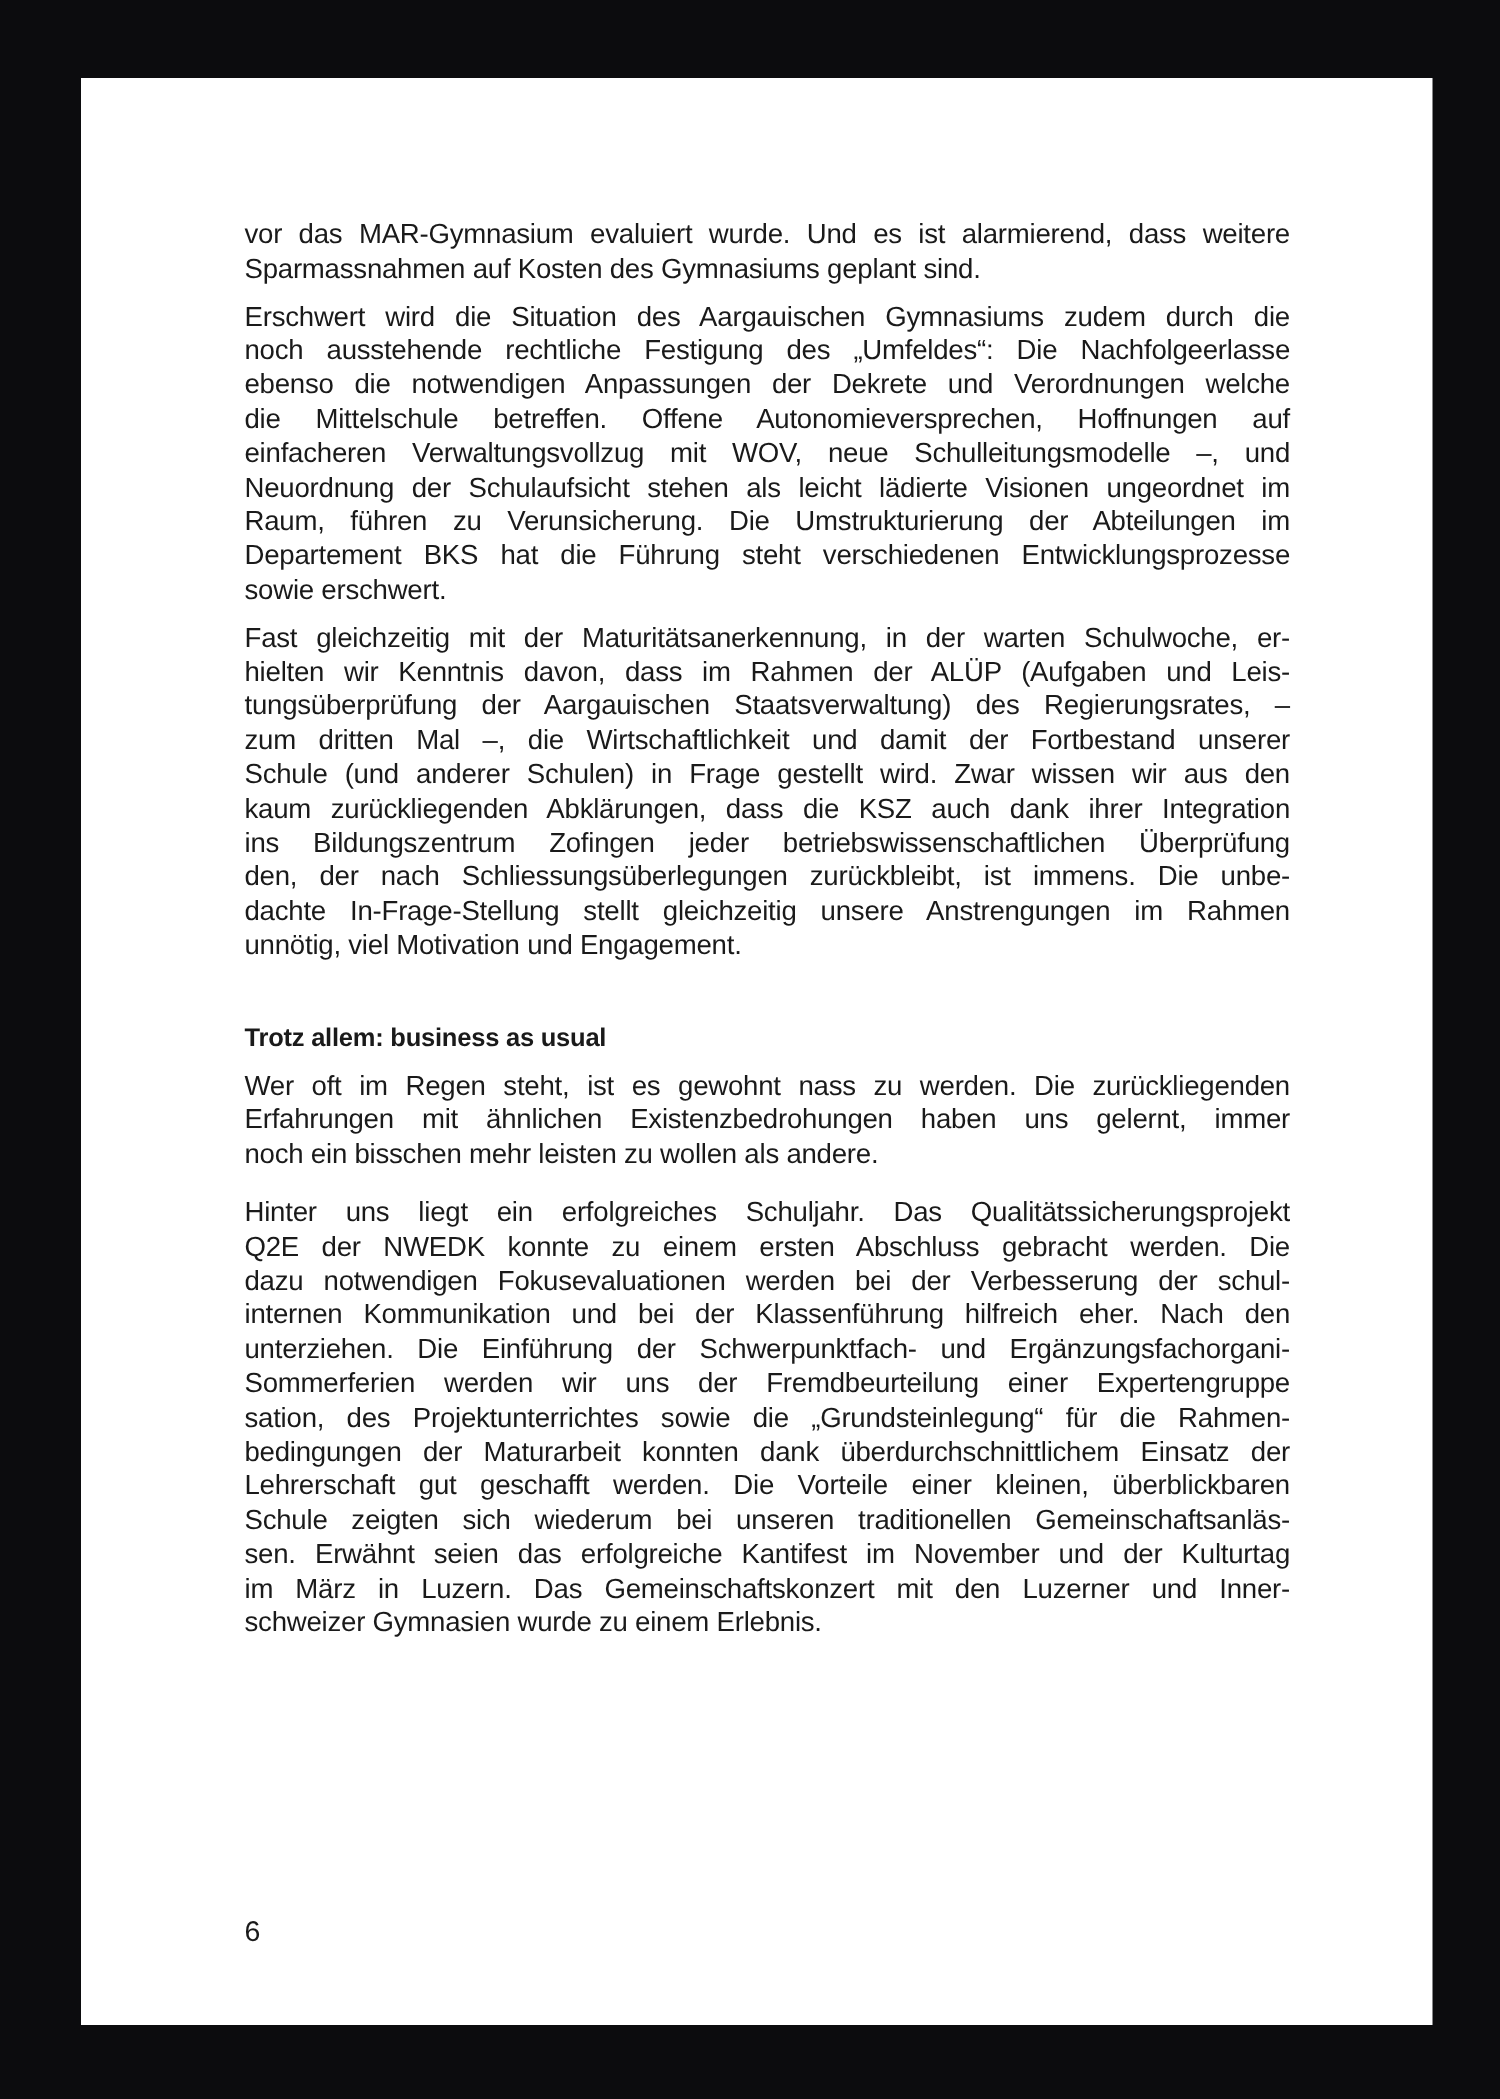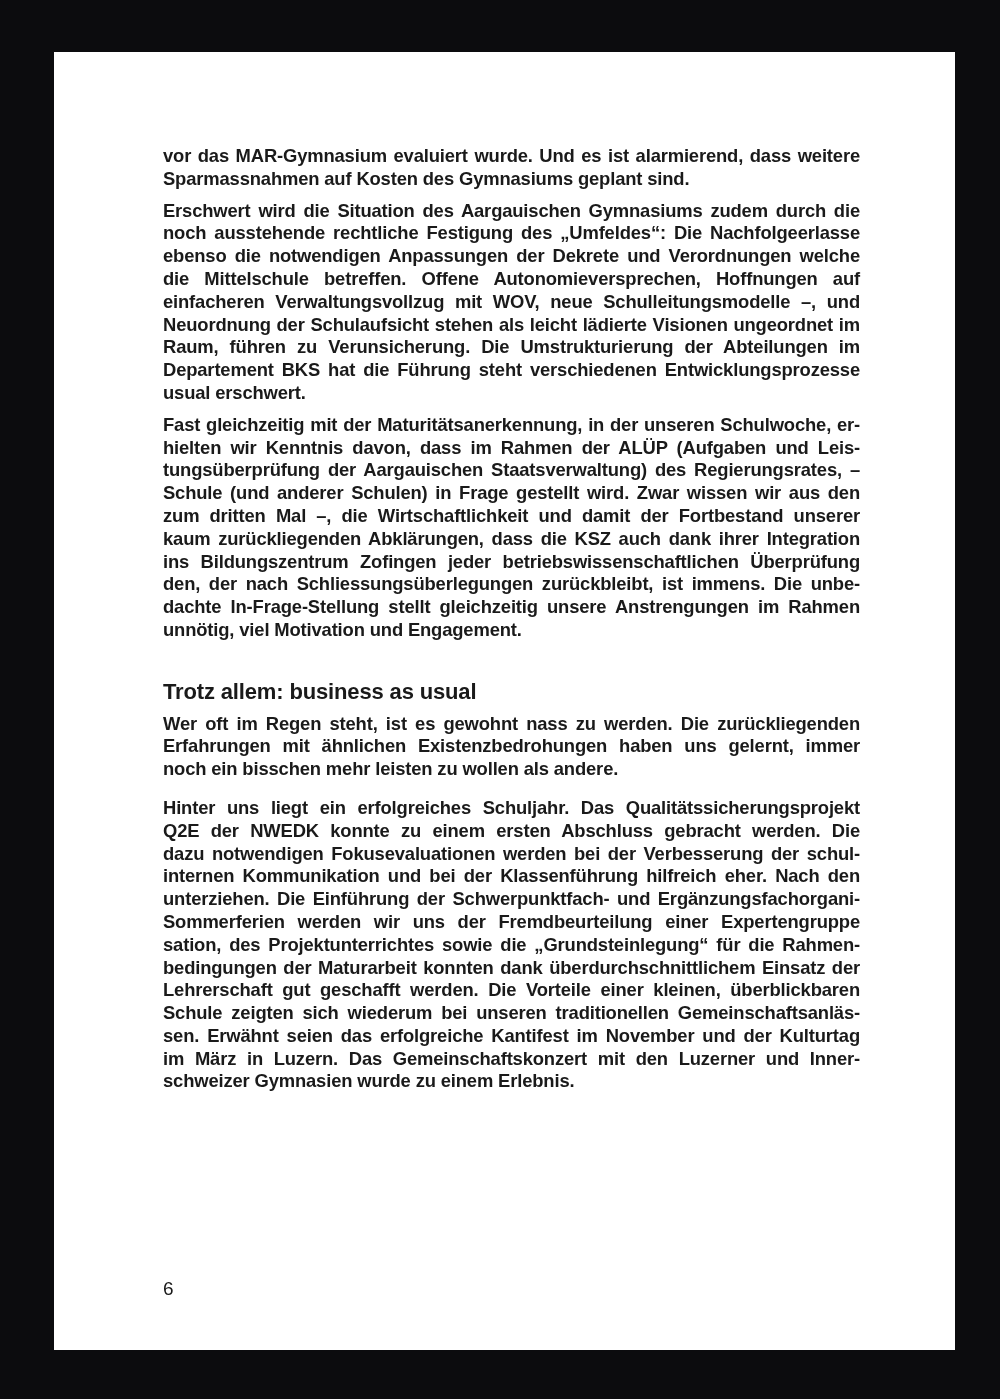--- a/index.html
+++ b/index.html
@@ -32,29 +32,28 @@
     .para {
       margin: 0 0 9px 0;
       text-align: justify;
     }
     .line {
       display: block;
       text-align: justify;
       text-align-last: justify;
       white-space: nowrap;
       height: 22.8px;
-      font-weight: bold;
     }
     .line.last {
       text-align-last: left;
     }
     .heading {
       font-family: "Liberation Sans", sans-serif;
       font-weight: bold;
-      font-size: 22px;
+      font-size: 17px;
       line-height: 22.8px;
       margin: 39px 0 9px 0;
       color: #1a1a1a;
     }
     .page-number {
       position: absolute;
       left: 109px;
       top: 1226px;
       font-family: "Liberation Sans", sans-serif;
       font-size: 19px;
@@ -74,28 +73,28 @@
         </div>
         <div class="para">
           <span class="line">Erschwert wird die Situation des Aargauischen Gymnasiums zudem durch die</span>
           <span class="line">noch ausstehende rechtliche Festigung des „Umfeldes“: Die Nachfolgeerlasse</span>
           <span class="line">ebenso die notwendigen Anpassungen der Dekrete und Verordnungen welche</span>
           <span class="line">die Mittelschule betreffen. Offene Autonomieversprechen, Hoffnungen auf</span>
           <span class="line">einfacheren Verwaltungsvollzug mit WOV, neue Schulleitungsmodelle –, und</span>
           <span class="line">Neuordnung der Schulaufsicht stehen als leicht lädierte Visionen ungeordnet im</span>
           <span class="line">Raum, führen zu Verunsicherung. Die Umstrukturierung der Abteilungen im</span>
           <span class="line">Departement BKS hat die Führung steht verschiedenen Entwicklungsprozesse</span>
-          <span class="line last">usual erschwert.</span>
+          <span class="line last">sowie erschwert.</span>
         </div>
         <div class="para">
-          <span class="line">Fast gleichzeitig mit der Maturitätsanerkennung, in der unseren Schulwoche, er-</span>
+          <span class="line">Fast gleichzeitig mit der Maturitätsanerkennung, in der warten Schulwoche, er-</span>
           <span class="line">hielten wir Kenntnis davon, dass im Rahmen der ALÜP (Aufgaben und Leis-</span>
           <span class="line">tungsüberprüfung der Aargauischen Staatsverwaltung) des Regierungsrates, –</span>
+          <span class="line">zum dritten Mal –, die Wirtschaftlichkeit und damit der Fortbestand unserer</span>
           <span class="line">Schule (und anderer Schulen) in Frage gestellt wird. Zwar wissen wir aus den</span>
-          <span class="line">zum dritten Mal –, die Wirtschaftlichkeit und damit der Fortbestand unserer</span>
           <span class="line">kaum zurückliegenden Abklärungen, dass die KSZ auch dank ihrer Integration</span>
           <span class="line">ins Bildungszentrum Zofingen jeder betriebswissenschaftlichen Überprüfung</span>
           <span class="line">den, der nach Schliessungsüberlegungen zurückbleibt, ist immens. Die unbe-</span>
           <span class="line">dachte In-Frage-Stellung stellt gleichzeitig unsere Anstrengungen im Rahmen</span>
           <span class="line last">unnötig, viel Motivation und Engagement.</span>
         </div>
       </div>
     <div class="heading">Trotz allem: business as usual</div>
     <div id="paras-section">
         <div class="para tight">

